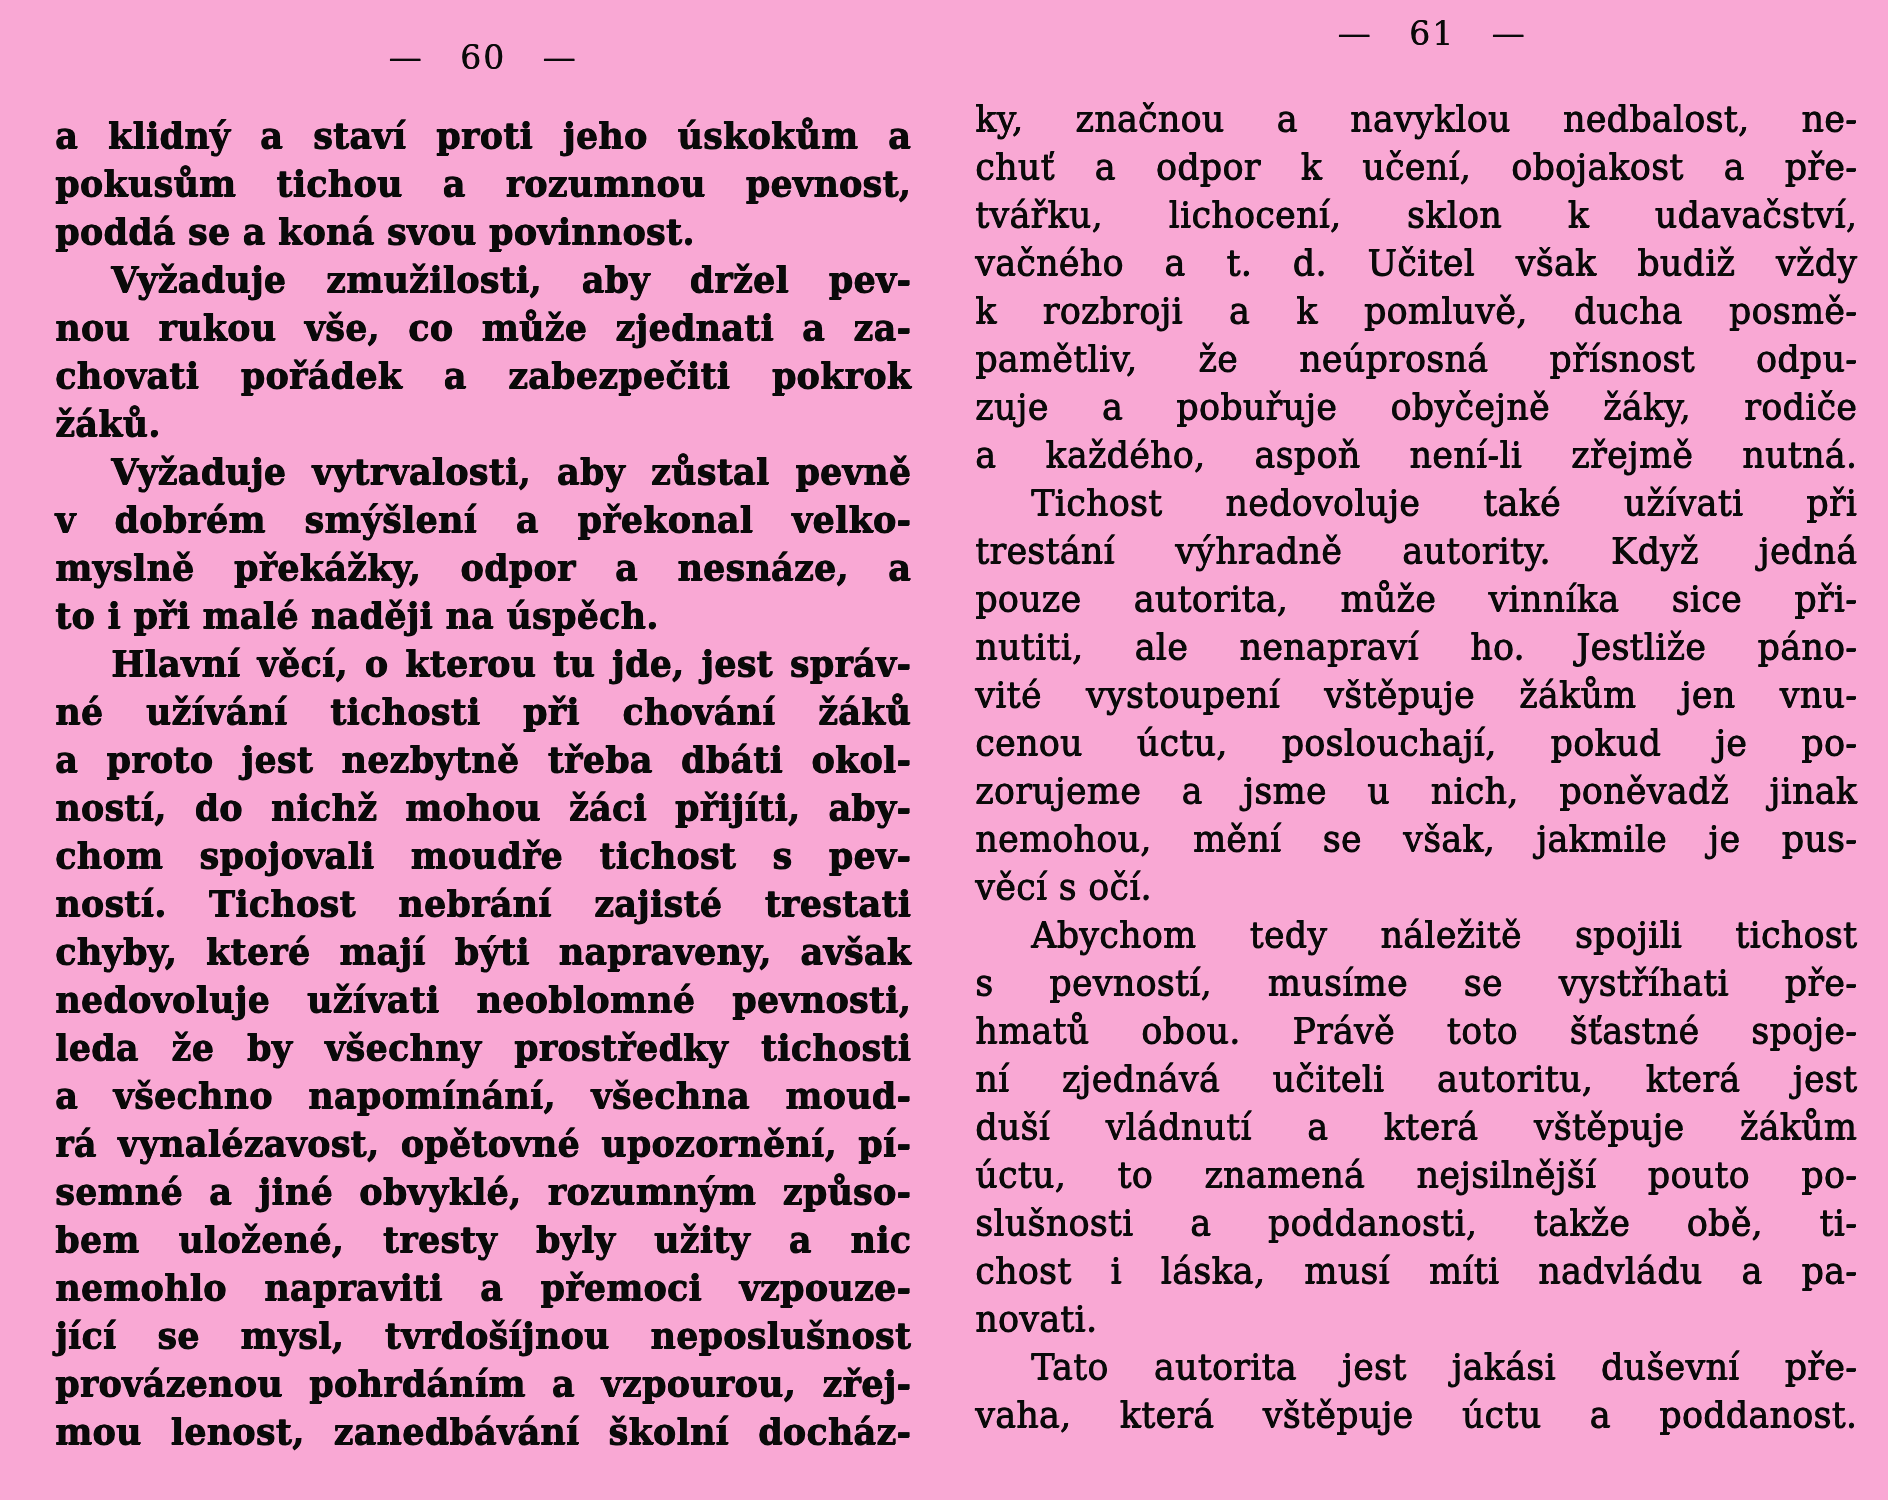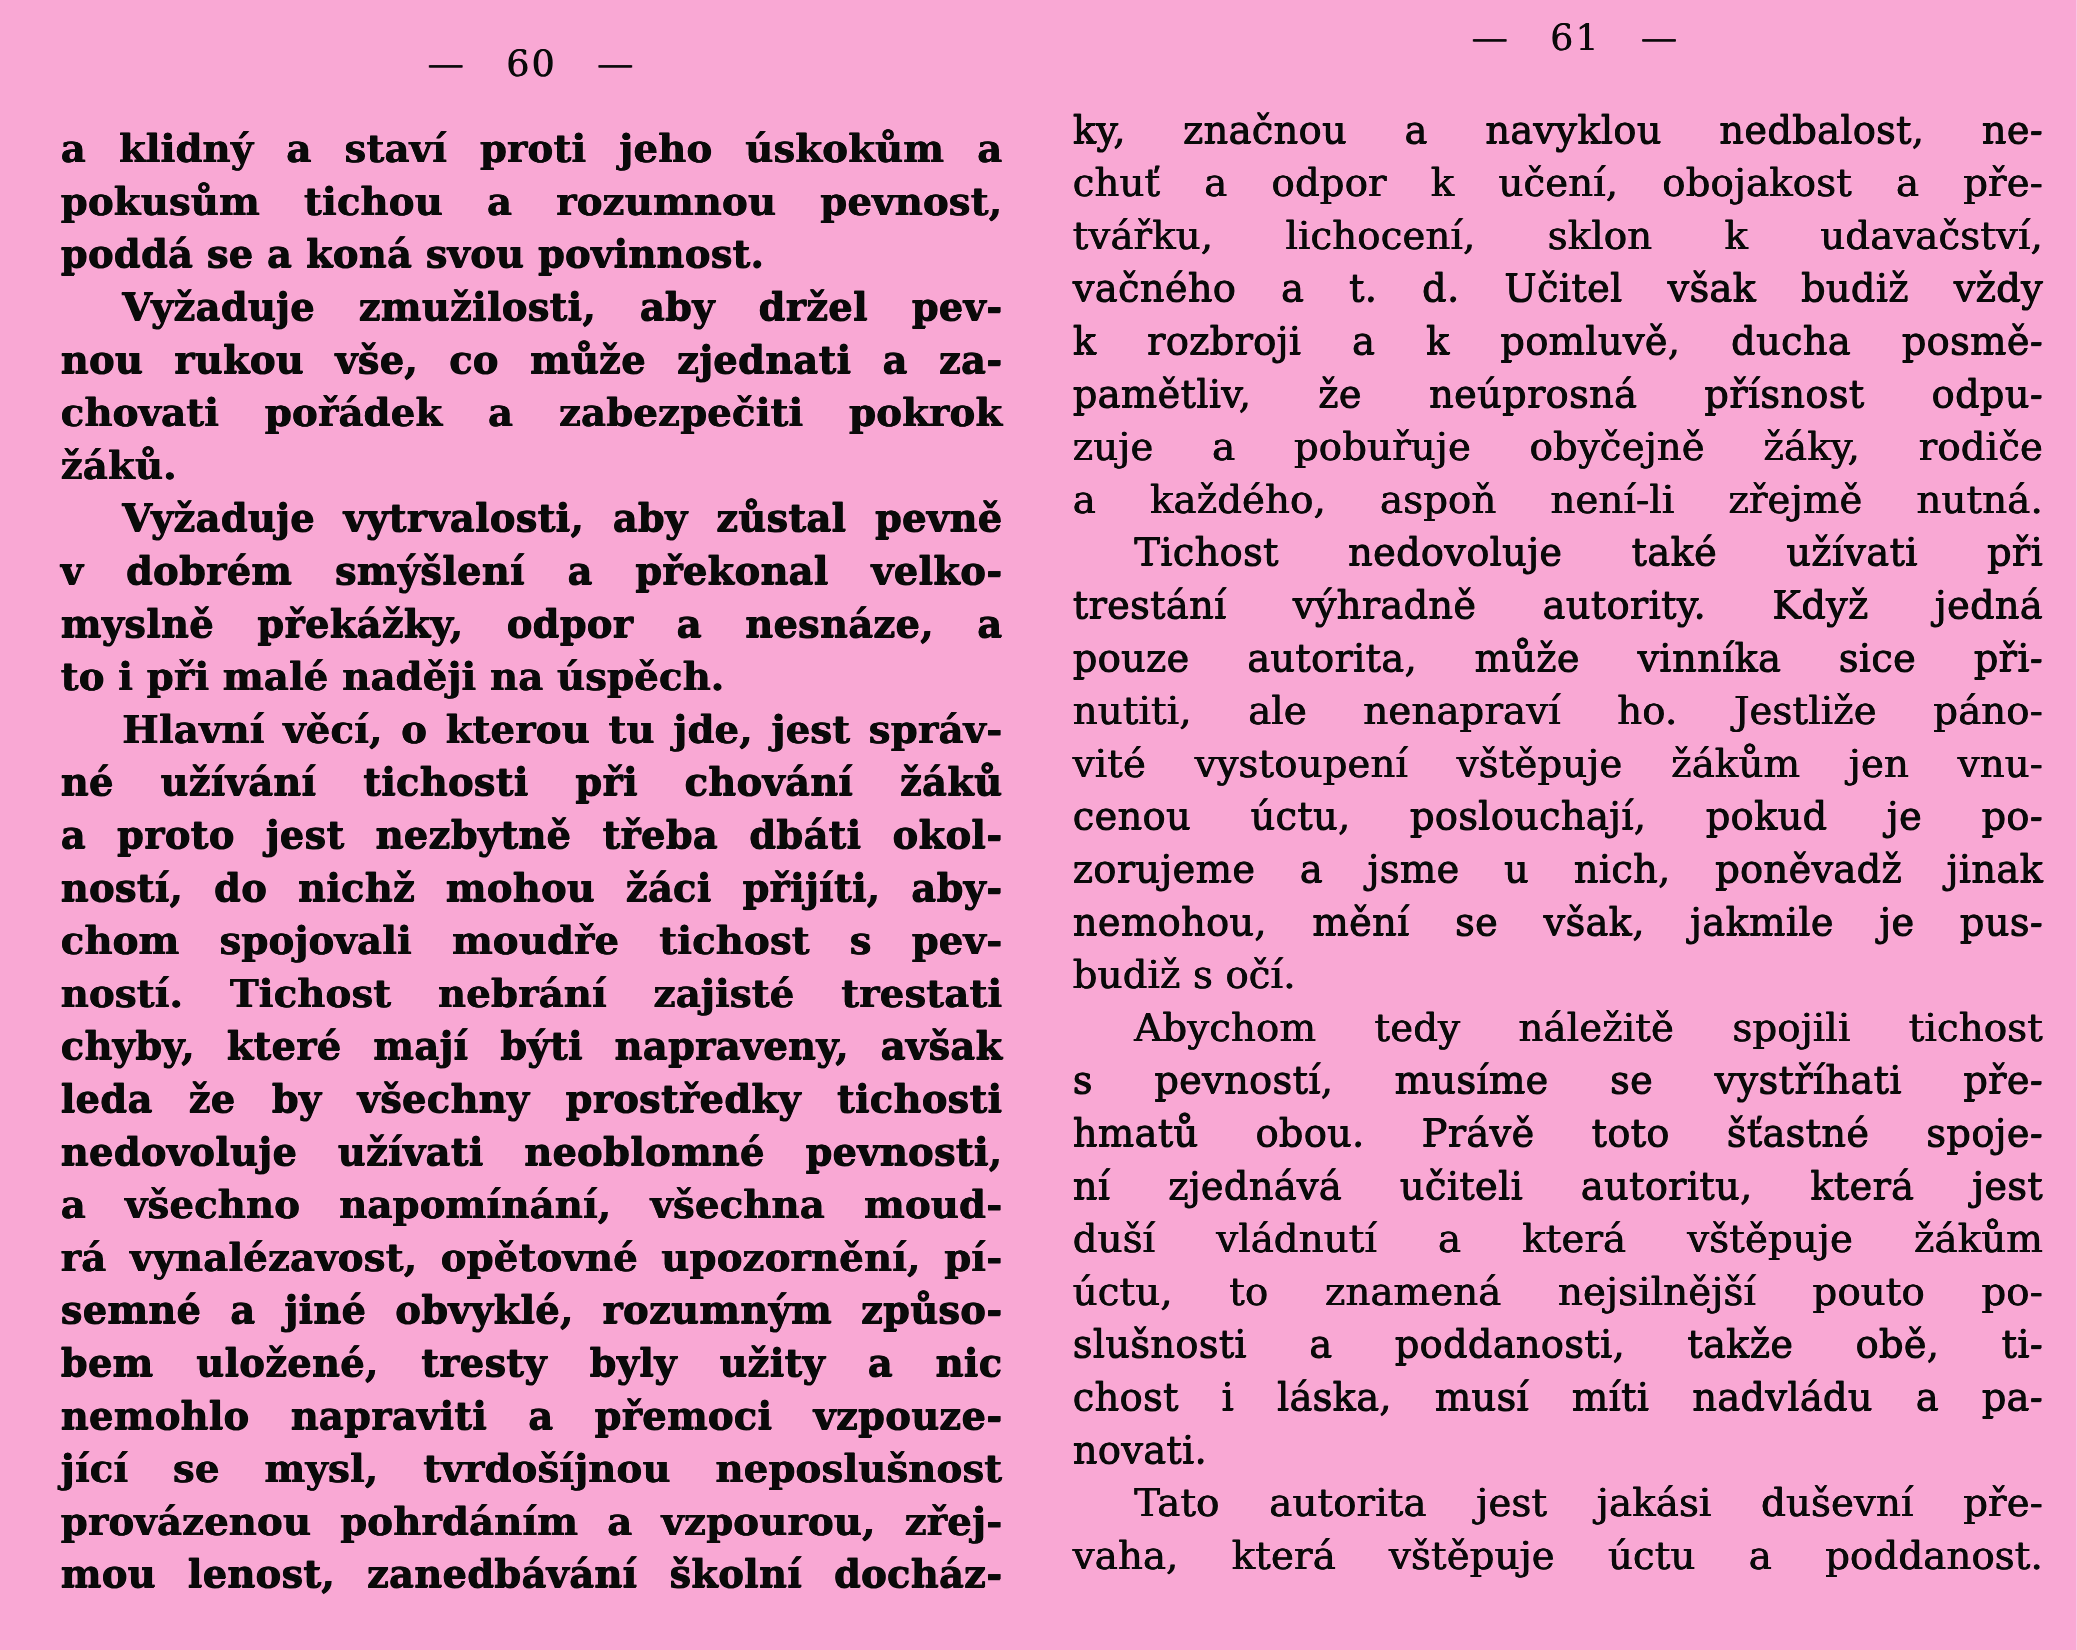--- a/index.html
+++ b/index.html
@@ -68,22 +68,22 @@
     <div class="ln">v dobrém smýšlení a překonal velko-</div>
     <div class="ln">myslně překážky, odpor a nesnáze, a</div>
     <div class="ln pend">to i při malé naději na úspěch.</div>
     <div class="ln ind">Hlavní věcí, o kterou tu jde, jest správ-</div>
     <div class="ln">né užívání tichosti při chování žáků</div>
     <div class="ln">a proto jest nezbytně třeba dbáti okol-</div>
     <div class="ln">ností, do nichž mohou žáci přijíti, aby-</div>
     <div class="ln">chom spojovali moudře tichost s pev-</div>
     <div class="ln">ností. Tichost nebrání zajisté trestati</div>
     <div class="ln">chyby, které mají býti napraveny, avšak</div>
+    <div class="ln">nedovoluje užívati neoblomné pevnosti,</div>
     <div class="ln">leda že by všechny prostředky tichosti</div>
-    <div class="ln">nedovoluje užívati neoblomné pevnosti,</div>
     <div class="ln">a všechno napomínání, všechna moud-</div>
     <div class="ln">rá vynalézavost, opětovné upozornění, pí-</div>
     <div class="ln">semné a jiné obvyklé, rozumným způso-</div>
     <div class="ln">bem uložené, tresty byly užity a nic</div>
     <div class="ln">nemohlo napraviti a přemoci vzpouze-</div>
     <div class="ln">jící se mysl, tvrdošíjnou neposlušnost</div>
     <div class="ln">provázenou pohrdáním a vzpourou, zřej-</div>
     <div class="ln">mou lenost, zanedbávání školní docház-</div>
   </section>
 
@@ -97,21 +97,21 @@
     <div class="ln">zuje a pobuřuje obyčejně žáky, rodiče</div>
     <div class="ln">a každého, aspoň není-li zřejmě nutná.</div>
     <div class="ln ind">Tichost nedovoluje také užívati při</div>
     <div class="ln">trestání výhradně autority. Když jedná</div>
     <div class="ln">pouze autorita, může vinníka sice při-</div>
     <div class="ln">nutiti, ale nenapraví ho. Jestliže páno-</div>
     <div class="ln">vité vystoupení vštěpuje žákům jen vnu-</div>
     <div class="ln">cenou úctu, poslouchají, pokud je po-</div>
     <div class="ln">zorujeme a jsme u nich, poněvadž jinak</div>
     <div class="ln">nemohou, mění se však, jakmile je pus-</div>
-    <div class="ln pend">budiž s očí.</div>
+    <div class="ln pend">věcí s očí.</div>
     <div class="ln ind">Abychom tedy náležitě spojili tichost</div>
     <div class="ln">s pevností, musíme se vystříhati pře-</div>
     <div class="ln">hmatů obou. Právě toto šťastné spoje-</div>
     <div class="ln">ní zjednává učiteli autoritu, která jest</div>
     <div class="ln">duší vládnutí a která vštěpuje žákům</div>
     <div class="ln">úctu, to znamená nejsilnější pouto po-</div>
     <div class="ln">slušnosti a poddanosti, takže obě, ti-</div>
     <div class="ln">chost i láska, musí míti nadvládu a pa-</div>
     <div class="ln pend">novati.</div>
     <div class="ln ind">Tato autorita jest jakási duševní pře-</div>

